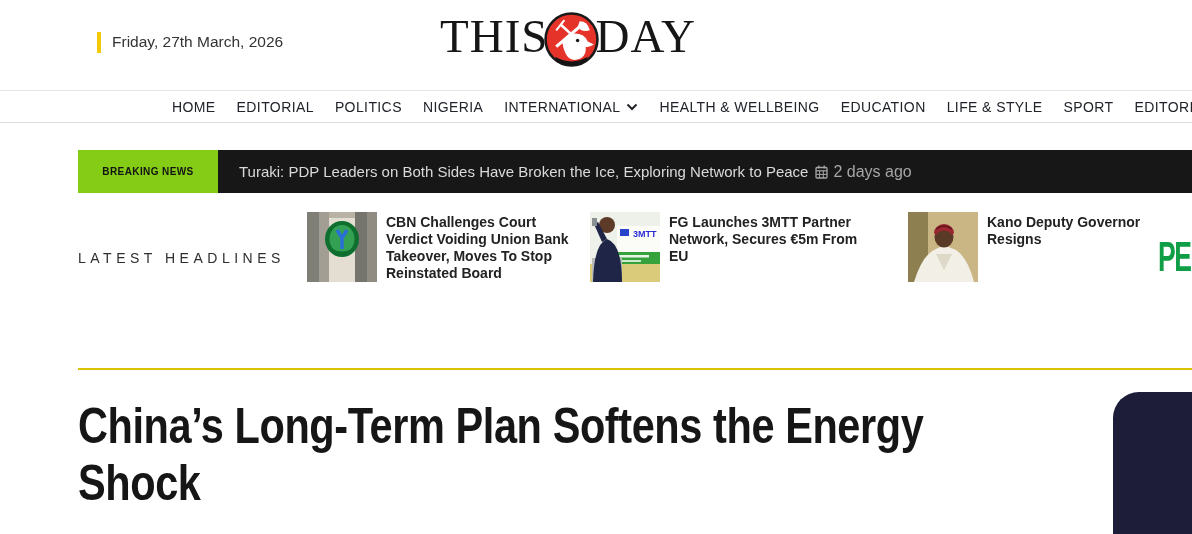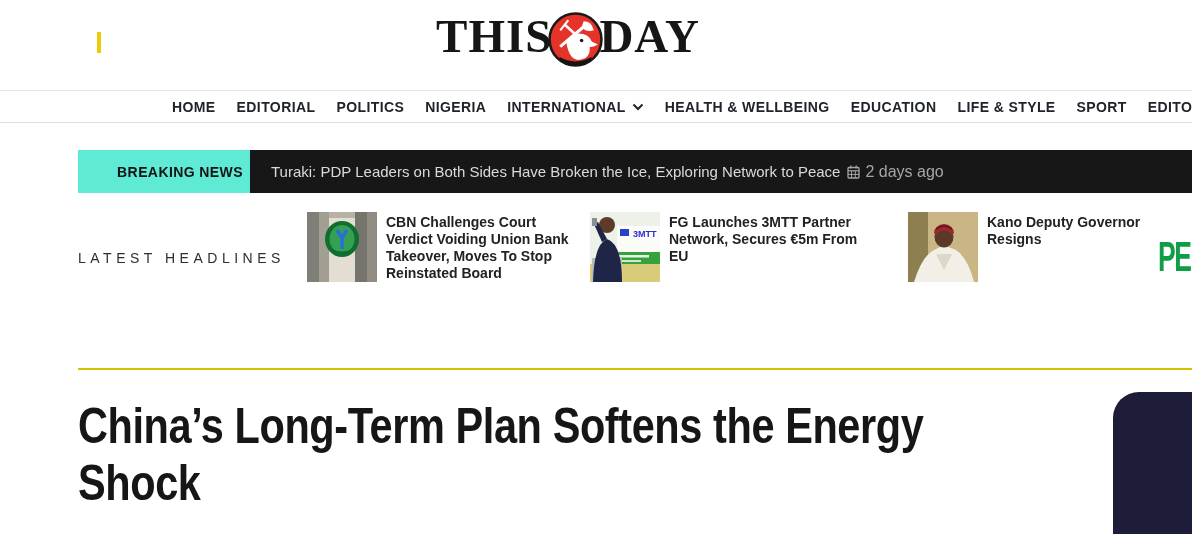--- a/index.html
+++ b/index.html
@@ -6,33 +6,33 @@
   body{
     width:1192px;height:534px;overflow:hidden;position:relative;
     background:#ffffff;font-family:"Liberation Sans",sans-serif;
     -webkit-font-smoothing:antialiased;
   }
   
   .date-wrap{position:absolute;left:97px;top:31px;display:flex;align-items:center;height:22px;}
   .date-tick{width:4px;height:21px;background:#f0ca06;margin-right:11px;}
   .date-text{font-size:15.5px;color:#333;}
   .logo{position:absolute;left:0;right:56px;top:4px;height:64px;display:flex;justify-content:center;align-items:center;cursor:pointer;}
-  .logo-text{font-family:"Liberation Serif","DejaVu Serif",serif;font-size:47px;font-weight:700;color:#161616;letter-spacing:1px;line-height:1;}
+  .logo-text{font-family:"Liberation Serif","DejaVu Serif",serif;font-size:47px;font-weight:400;color:#161616;letter-spacing:1px;line-height:1;}
   .logo-emblem{width:57px;height:57px;margin:0 -5px;position:relative;top:3px;z-index:2;}
   
   .nav{position:absolute;top:90px;left:0;width:1500px;height:33px;background:#fff;
     border-top:1px solid #e4e4e4;border-bottom:1px solid #dedede;
     display:flex;align-items:center;gap:21px;padding-left:172px;box-sizing:border-box;}
-  .nav-item{font-size:14px;font-weight:700;color:#20242a;letter-spacing:.4px;white-space:nowrap;
+  .nav-item{font-size:14px;font-weight:400;color:#20242a;letter-spacing:.4px;white-space:nowrap;
     display:flex;align-items:center;gap:6px;cursor:pointer;}
   
   .breaking{position:absolute;left:78px;top:150px;width:1114px;height:43px;background:#171717;
     display:flex;align-items:center;overflow:hidden;}
-  .breaking-chip{background:#5eead4;color:#131313;font-weight:800;font-size:14px;letter-spacing:.4px;
-    width:140px;min-width:140px;height:100%;display:flex;align-items:center;justify-content:center;padding-left:32px;}
+  .breaking-chip{background:#84cc16;color:#131313;font-weight:800;font-size:10px;letter-spacing:.4px;
+    width:140px;min-width:140px;height:100%;display:flex;align-items:center;justify-content:center;}
   .breaking-headline{color:#dadada;font-size:15px;margin-left:21px;white-space:nowrap;cursor:pointer;}
   .breaking-time{display:flex;align-items:center;gap:5px;color:#a6a6a6;font-size:16px;margin-left:7px;white-space:nowrap;}
   
   .latest-label{position:absolute;left:78px;top:250px;font-size:14px;letter-spacing:4.5px;color:#2e2e2e;}
   .headline-item{position:absolute;top:212px;display:flex;gap:9px;width:272px;cursor:pointer;}
   .hi-1{left:307px}.hi-2{left:590px}.hi-3{left:908px}
   .thumb{width:70px;height:70px;min-width:70px;display:block;}
   .item-title{font-size:14px;font-weight:700;color:#222;line-height:1.22;padding-top:2px;}
   .partial-logo{position:absolute;left:1158px;top:212px;width:70px;height:70px;background:#fff;overflow:hidden;cursor:pointer;}
   .partial-logo span{display:inline-block;font-size:34px;font-weight:900;color:#0f9d45;letter-spacing:-2px;
@@ -43,20 +43,21 @@
     font-size:50px;font-weight:700;color:#161616;line-height:57px;letter-spacing:-.5px;
     transform:scaleX(.83);transform-origin:left top;cursor:pointer;}
   .navy-box{position:absolute;left:1113px;top:392px;width:130px;height:210px;
     background:#1d1d3a;border-radius:26px 0 0 0;}
 </style>
 </head>
 <body>
 
 <div class="date-wrap">
   <span class="date-tick"></span>
+  <span class="date-text">Friday, 27th March, 2026</span>
 </div>
 
 <div class="logo">
   <span class="logo-text">THIS</span>
   <svg class="logo-emblem" viewBox="0 0 56 56">
     <circle cx="28" cy="28" r="25.5" fill="#e6332a" stroke="#1a1a1a" stroke-width="2.5"></circle>
     <path d="M40 34 L17 13" stroke="#ffffff" stroke-width="2.5"></path>
     <path d="M21 9 L13 19" stroke="#ffffff" stroke-width="2"></path>
     <path d="M13 35 L39 13" stroke="#ffffff" stroke-width="3"></path>
     <path d="M36 10 q8 0 10 9 q-8 2 -12 -3 z" fill="#ffffff"></path>

